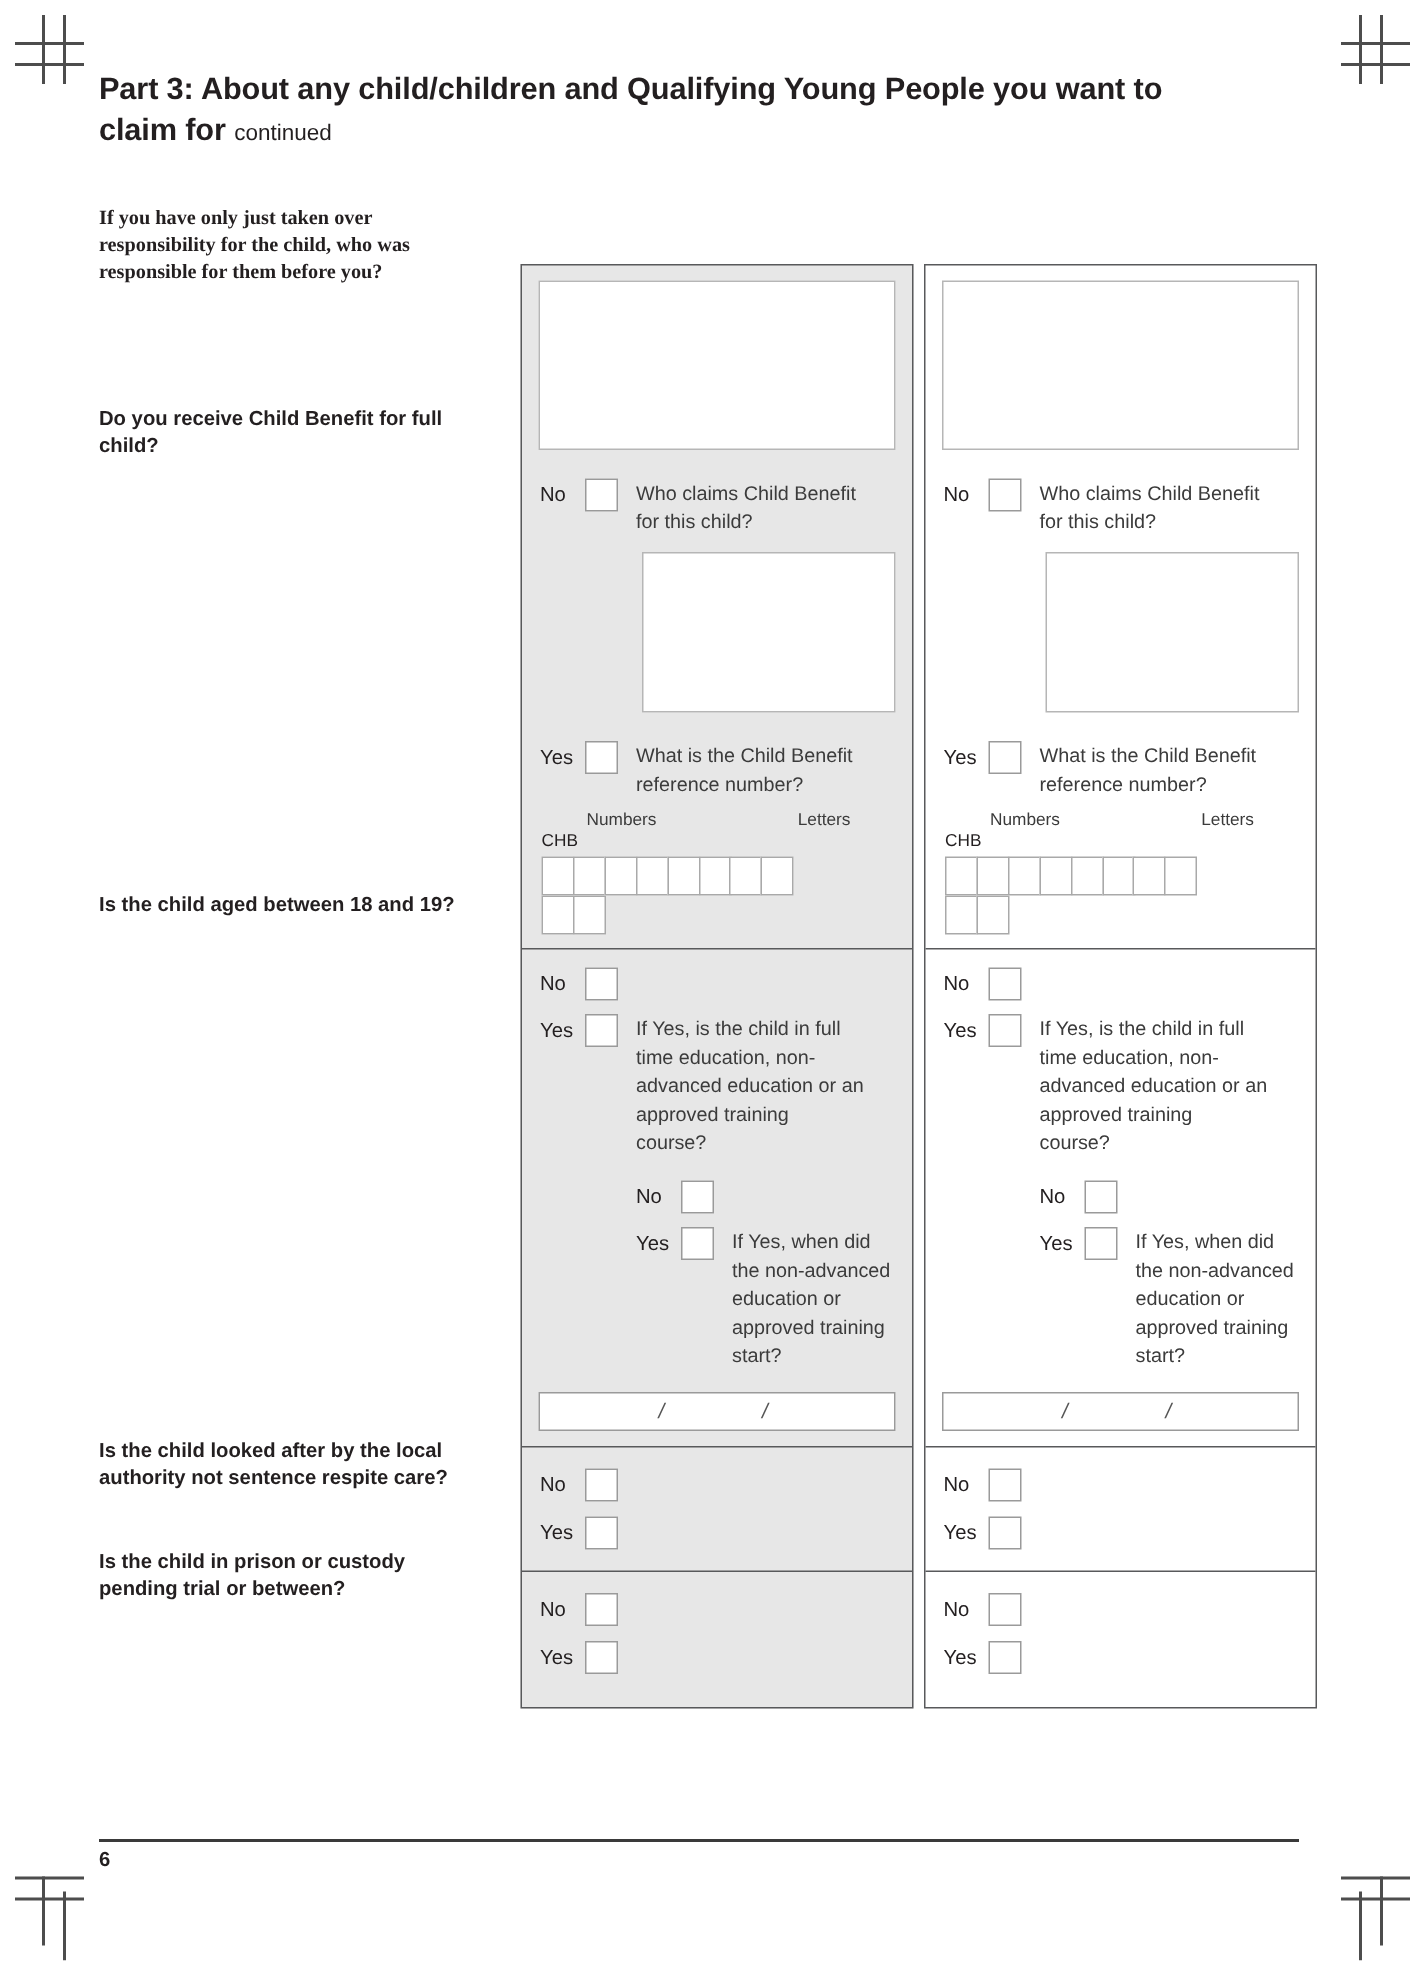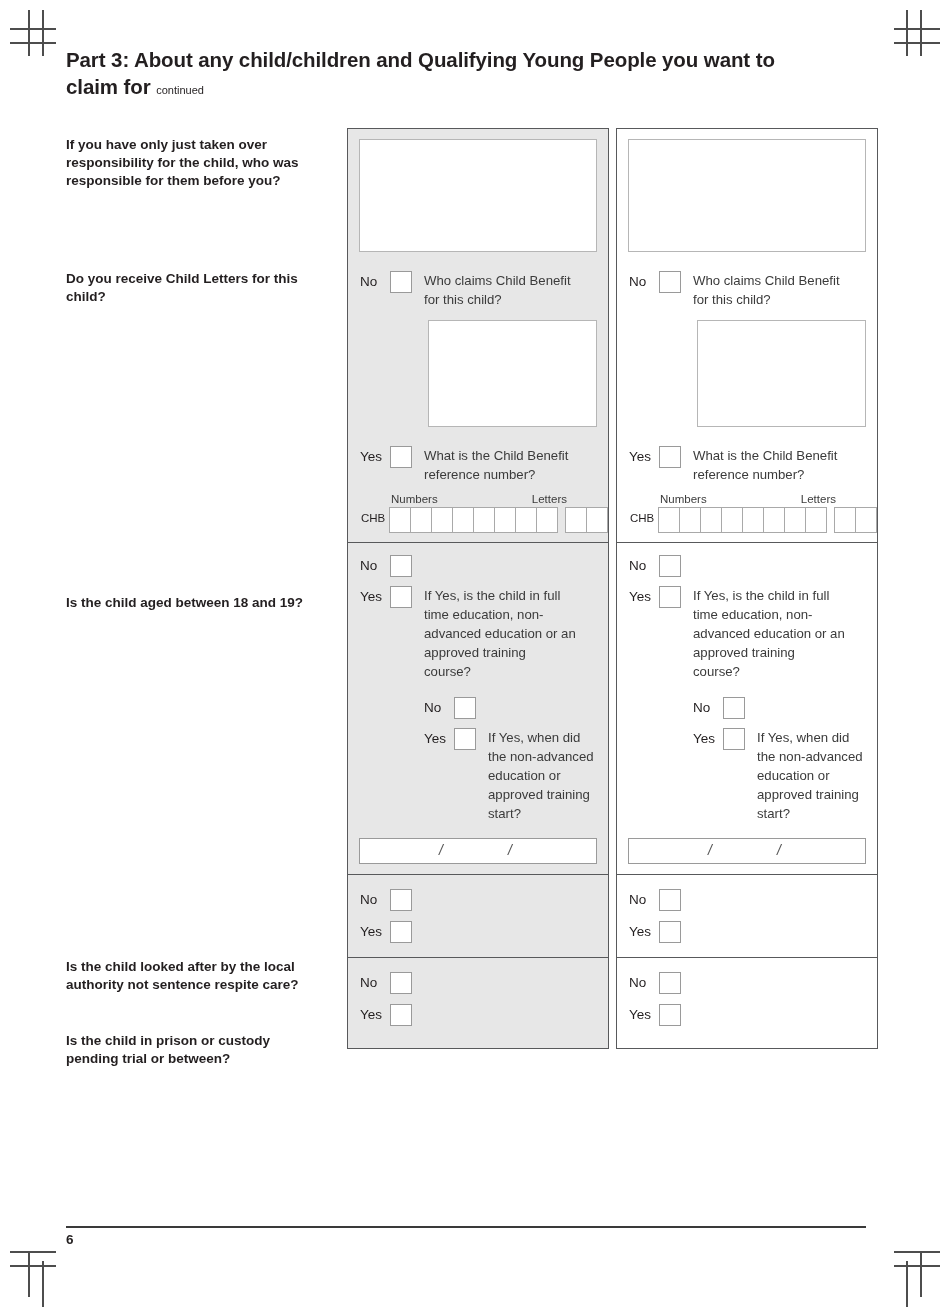--- a/index.html
+++ b/index.html
@@ -21,21 +21,21 @@
   
   .page { position:absolute; left:66px; top:46px; width:818px; }
 
   
   .heading {
     font-size:20.5px; font-weight:bold; line-height:27px;
     letter-spacing:-0.1px; color:#231f20; margin:0 0 0 0;
     max-width:740px;
   }
   .heading .cont {
-    font-weight:normal; font-size:11px; letter-spacing:0;
+    font-weight:normal; font-size:15px; letter-spacing:0;
   }
 
   
   .grid {
     position:absolute; left:0px; top:82px;
     width:818px;
     display:flex;
     align-items:flex-start;
   }
   .labelcol { width:281px; flex:0 0 281px; position:relative; }
@@ -43,20 +43,21 @@
     position:absolute;
     font-size:13.5px; font-weight:bold; line-height:18px;
     color:#231f20; width:252px;
   }
 
   .colwrap { display:flex; }
   .col {
     width:262px; flex:0 0 262px;
     border:1.4px solid #58595b;
     position:relative;
+    margin-top:48px;
   }
   .col.shaded { background:#e7e7e7; }
   .col.plain  { background:#ffffff; }
   .col + .col { margin-left:7px; }
 
   .sec { position:relative; }
   .sec + .sec { border-top:1.4px solid #58595b; }
 
   
   .wbox {
@@ -76,21 +77,21 @@
   .rowlbl {
     font-size:13.5px; color:#231f20;
     line-height:22px; width:30px; flex:0 0 30px;
   }
   .qtext {
     font-size:13.2px; line-height:19px; color:#3b3b3b;
     margin-left:12px;
   }
 
   
-  .chbrow { display:flex; align-items:center; }
+  .chbrow { display:flex; align-items:flex-start;flex-direction:column; }
   .chblbl { font-size:11.5px; color:#231f20; line-height:13px;
             margin-right:4px; padding-bottom:3px; }
   .cells { display:flex; }
   .cell {
     width:22px; height:26px;
     border:1.1px solid #a9a9a9;
     background:#ffffff;
     margin-left:-1.1px;
   }
   .cell:first-child { margin-left:0; }
@@ -142,22 +143,22 @@
 <div class="crop v" style="left:906px; top:1261px;"></div>
 <div class="crop h" style="left:894px; top:1251px;"></div>
 
 <div class="page">
 
   <h1 class="heading"><span>Part 3: About any child/children and Qualifying Young People you want to claim for</span> <span class="cont">continued</span></h1>
 
   <div class="grid">
 
     <div class="labelcol">
-      <div class="qlabel" style="top:8px;">If you have only just taken over responsibility for the child, who was responsible for them before you?</div>
-      <div class="qlabel" style="top:142px;">Do you receive Child Letters for this child?</div>
+      <div class="qlabel" style="top:8px;font-family:Liberation Serif, serif;">If you have only just taken over responsibility for the child, who was responsible for them before you?</div>
+      <div class="qlabel" style="top:142px;">Do you receive Child Benefit for full child?</div>
       <div class="qlabel" style="top:466px;">Is the child aged between 18 and 19?</div>
       <div class="qlabel" style="top:830px;">Is the child looked after by the local authority not sentence respite care?</div>
       <div class="qlabel" style="top:904px;">Is the child in prison or custody pending trial or between?</div>
     </div>
 
     <div class="colwrap">
 
       <div class="col shaded">
 
         <div class="sec">

